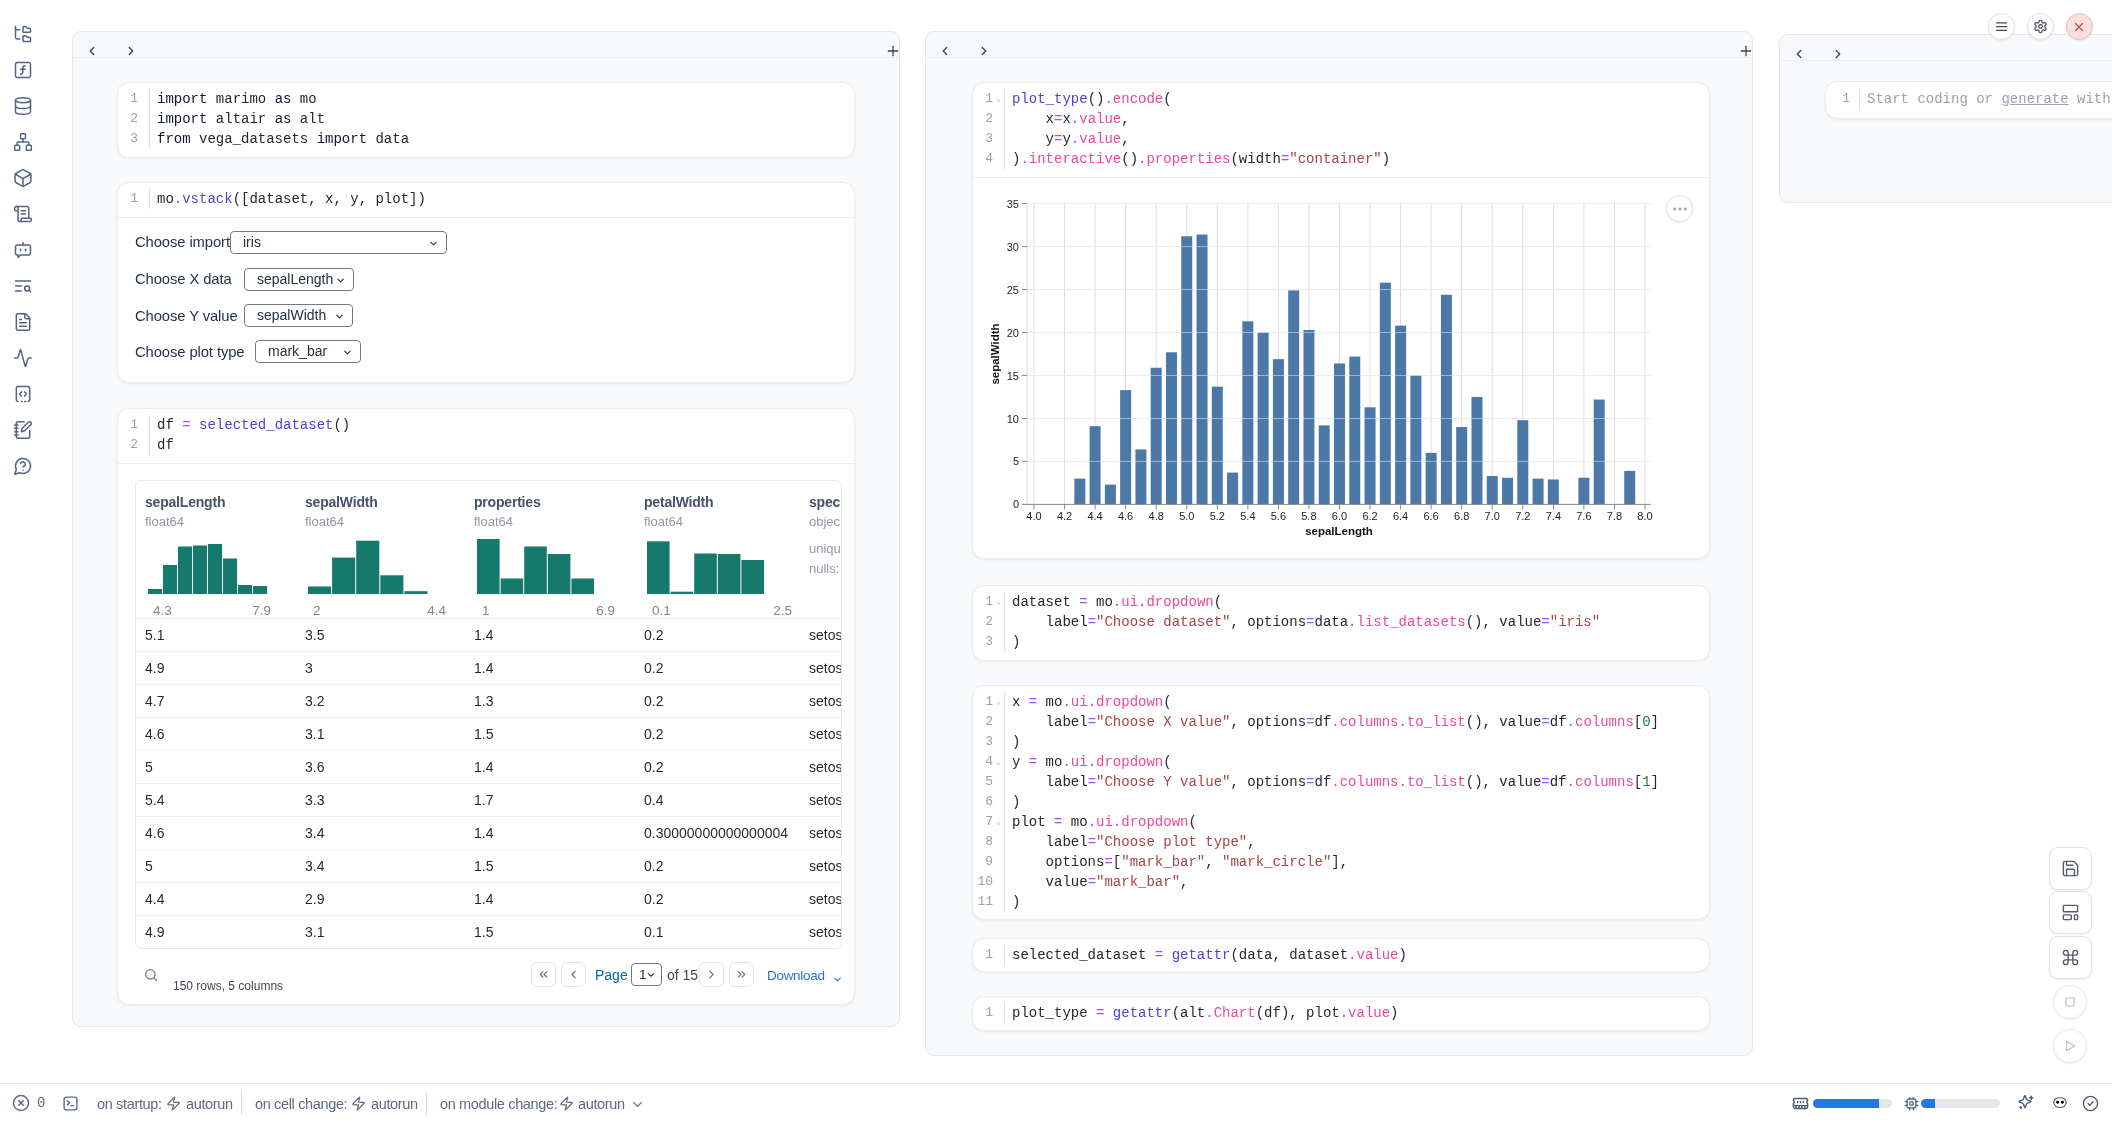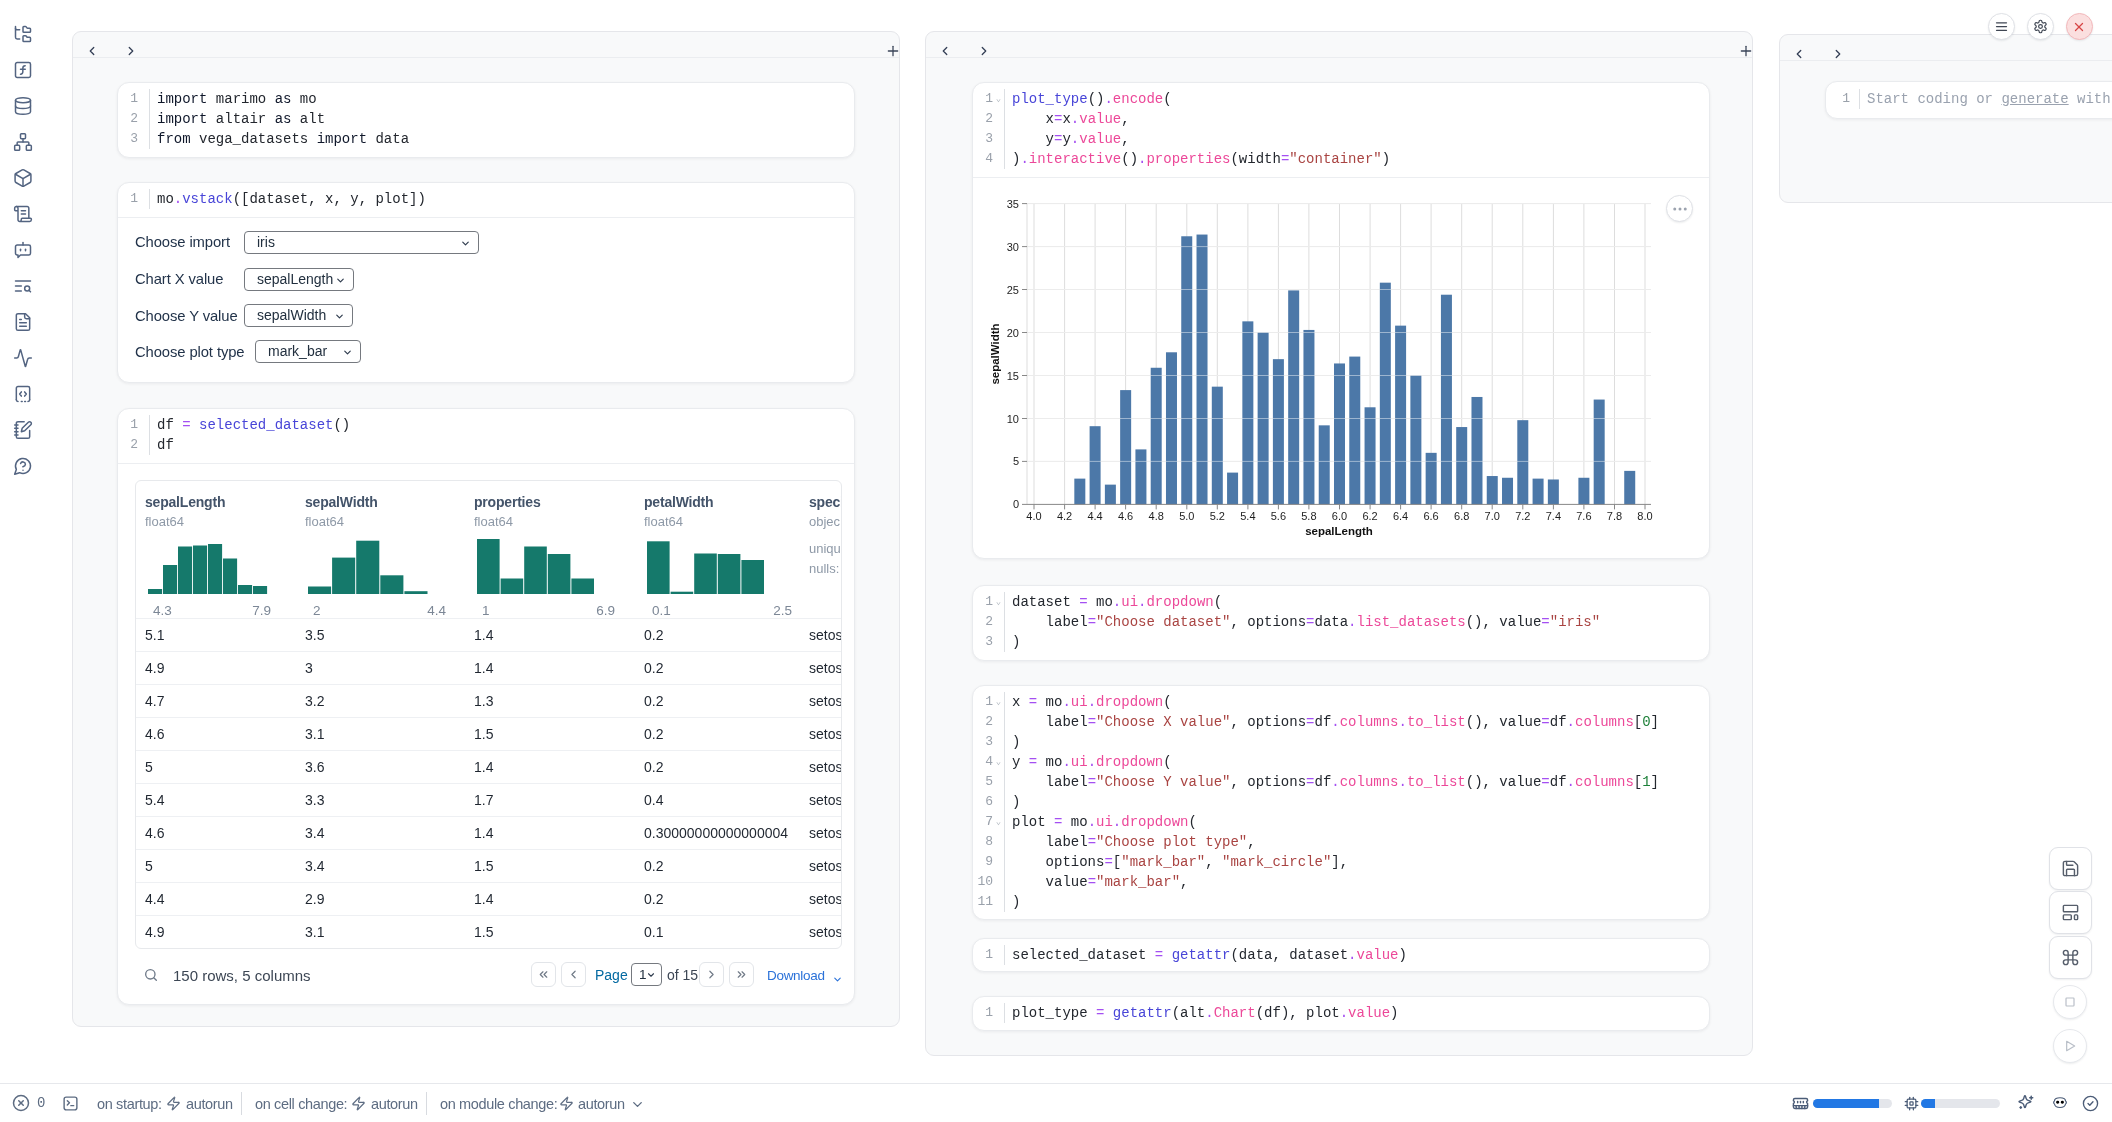--- a/index.html
+++ b/index.html
@@ -138,24 +138,24 @@
         <div class="cl"><span class="g" style="width:20px">3</span><span class="fd" style="width:11px"></span><div class="ct"><span class="k">from</span> vega_datasets <span class="k">import</span> data</div></div>
       </div>
     </div>
     <div class="cell" style="left:44px;top:150px;width:738px;height:201px;">
       <div class="code">
         <div class="cl"><span class="g" style="width:20px">1</span><span class="fd" style="width:11px"></span><div class="ct">mo<span class="o">.</span><span class="fv">vstack</span>([dataset, x, y, plot])</div></div>
       </div>
       <div class="sep" style="margin:0"></div>
       <div style="position:relative;height:166px">
         <div class="lbl" style="left:17px;top:16.5px">Choose import</div>
-        <div class="sel" style="left:126px;top:13px;width:235px;height:23px">iris<svg width="11" height="11" viewBox="0 0 24 24" fill="none" stroke="#2f3c4e" stroke-width="2.6" stroke-linecap="round" stroke-linejoin="round" style="">
+        <div class="sel" style="left:112px;top:13px;width:217px;height:23px">iris<svg width="11" height="11" viewBox="0 0 24 24" fill="none" stroke="#2f3c4e" stroke-width="2.6" stroke-linecap="round" stroke-linejoin="round" style="">
             <path d="m6 9 6 6 6-6"></path>
           </svg></div>
-        <div class="lbl" style="left:17px;top:53.5px">Chart X value</div>
+        <div class="lbl" style="left:17px;top:53.5px">Choose X data</div>
         <div class="sel" style="left:126px;top:50px;width:110px;height:23px">sepalLength<svg width="11" height="11" viewBox="0 0 24 24" fill="none" stroke="#2f3c4e" stroke-width="2.6" stroke-linecap="round" stroke-linejoin="round" style="">
             <path d="m6 9 6 6 6-6"></path>
           </svg></div>
         <div class="lbl" style="left:17px;top:90px">Choose Y value</div>
         <div class="sel" style="left:126px;top:86.5px;width:109px;height:23px">sepalWidth<svg width="11" height="11" viewBox="0 0 24 24" fill="none" stroke="#2f3c4e" stroke-width="2.6" stroke-linecap="round" stroke-linejoin="round" style="">
             <path d="m6 9 6 6 6-6"></path>
           </svg></div>
         <div class="lbl" style="left:17px;top:126px">Choose plot type</div>
         <div class="sel" style="left:137px;top:122.5px;width:106px;height:23px">mark_bar<svg width="11" height="11" viewBox="0 0 24 24" fill="none" stroke="#2f3c4e" stroke-width="2.6" stroke-linecap="round" stroke-linejoin="round" style="">
             <path d="m6 9 6 6 6-6"></path>
@@ -279,21 +279,21 @@
         <div class="rowtxt" style="left:169.5px;top:443px">3.1</div>
         <div class="rowtxt" style="left:338.5px;top:443px">1.5</div>
         <div class="rowtxt" style="left:508.5px;top:443px">0.1</div>
         <div class="rowtxt" style="left:673.5px;top:443px">setos</div>
       </div>
       <div class="abs" style="left:16px;top:541px;width:707px;height:50px">
         <div class="abs" style="left:9px;top:17px"><svg width="16" height="16" viewBox="0 0 24 24" fill="none" stroke="#6e7988" stroke-width="2" stroke-linecap="round" stroke-linejoin="round" style="">
             <circle cx="11" cy="11" r="7"></circle>
             <path d="m20 20-3.5-3.5"></path>
           </svg></div>
-        <div class="abs" style="left:39px;top:17px;font-size:15px;color:#3c4654">150 rows, 5 columns</div>
+        <div class="abs" style="left:39px;top:29px;font-size:12px;color:#3c4654">150 rows, 5 columns</div>
         <div class="pgbtn abs" style="left:397px;top:12px">
           <svg width="13" height="13" viewBox="0 0 24 24" fill="none" stroke="#707a87" stroke-width="2.2" stroke-linecap="round" stroke-linejoin="round" style="">
             <path d="m11 17-5-5 5-5"></path>
             <path d="m18 17-5-5 5-5"></path>
           </svg>
         </div>
         <div class="pgbtn abs" style="left:427px;top:12px">
           <svg width="13" height="13" viewBox="0 0 24 24" fill="none" stroke="#707a87" stroke-width="2.2" stroke-linecap="round" stroke-linejoin="round" style="">
             <path d="m15 18-6-6 6-6"></path>
           </svg>

